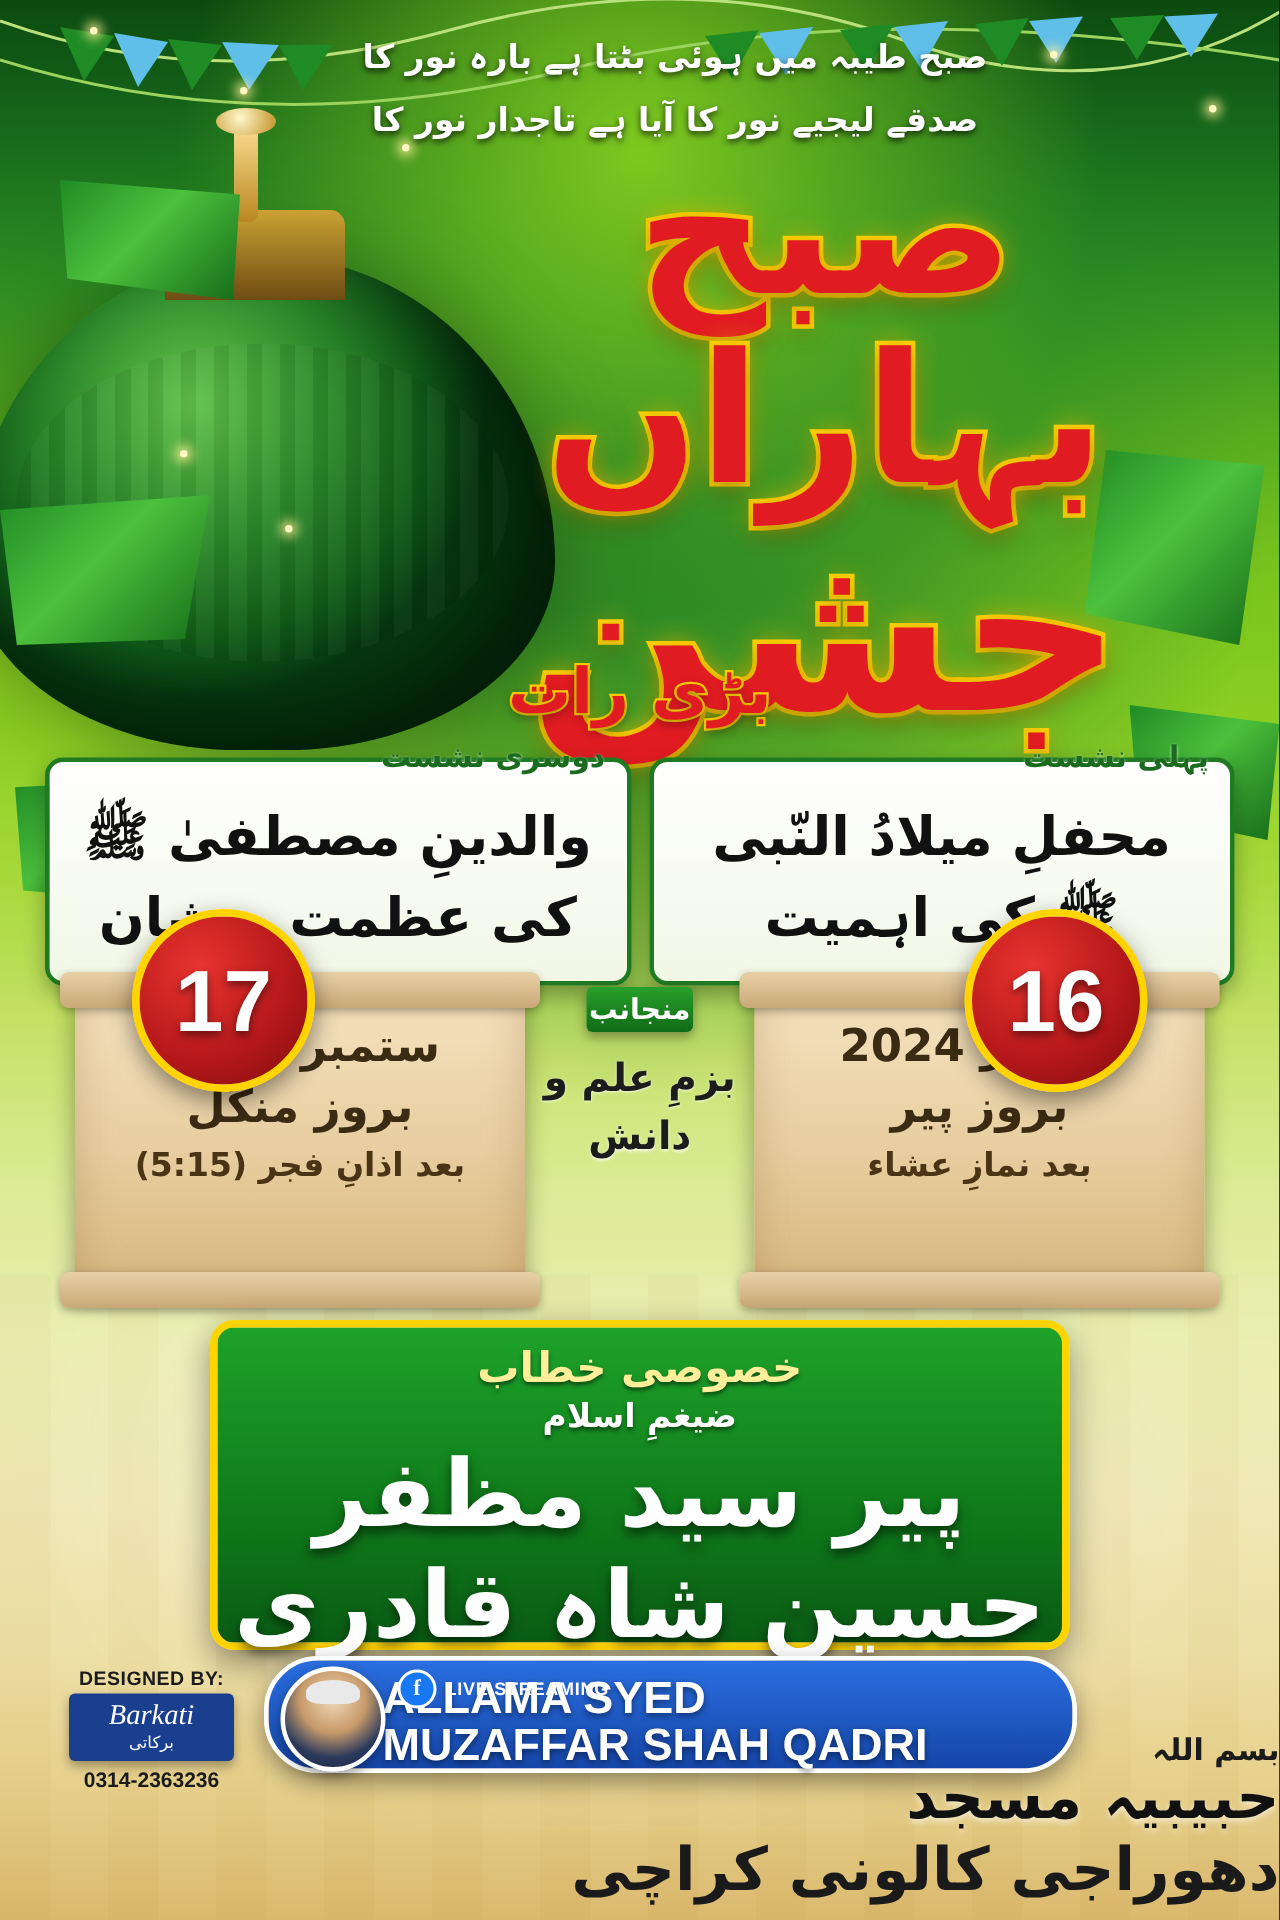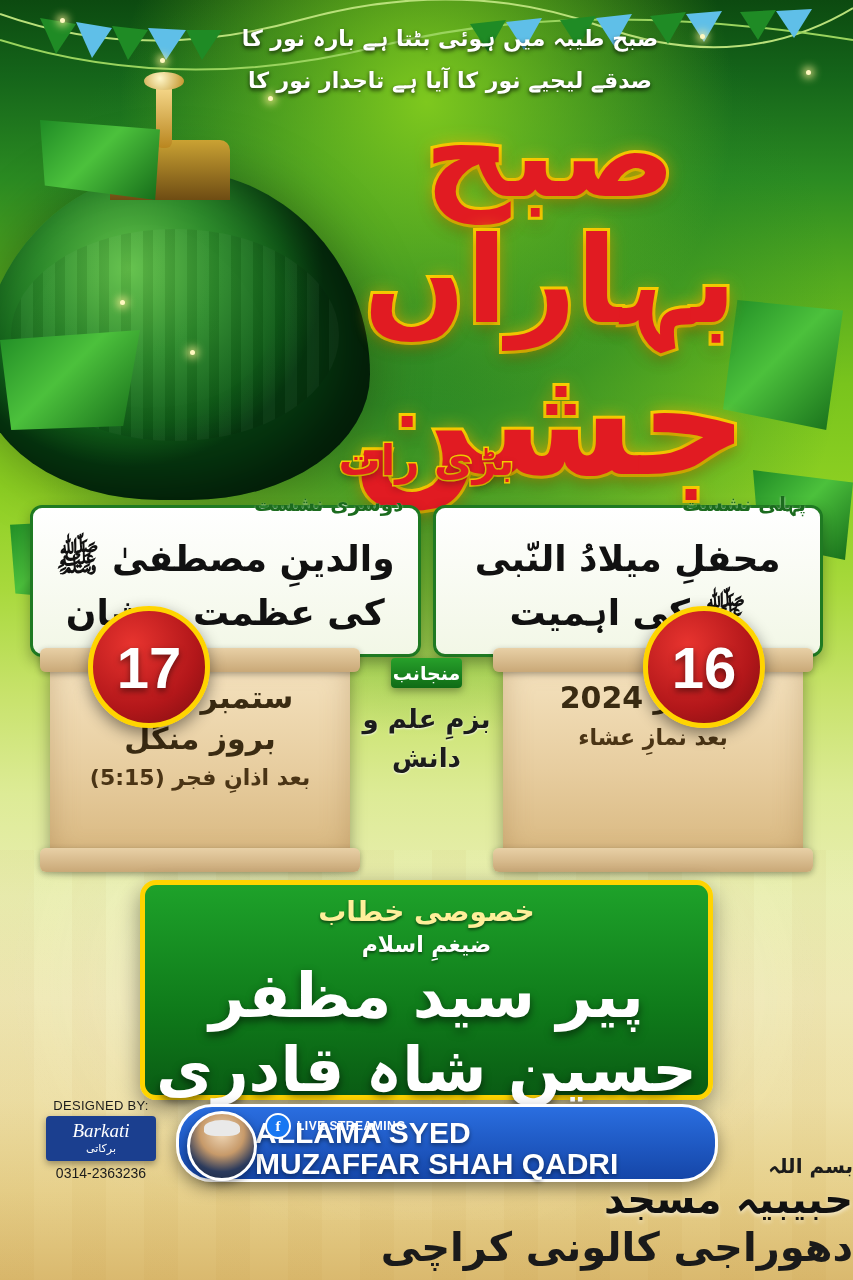--- a/index.html
+++ b/index.html
@@ -372,22 +372,23 @@
   .designer {
     position: absolute;
     left: 46px;
     top: 1098px;
     width: 110px;
     text-align: center;
     color: #1b1b1b;
   }
   .designer .label {
     font-size: 13px;
-    font-weight: normal;
+    font-weight: bold;
     letter-spacing: .3px;
+    margin-top: 13px;
   }
   .designer .logo {
     margin-top: 3px;
     background: #1b3f8f;
     color: #fff;
     border-radius: 4px;
     padding: 4px 2px 6px;
     font-size: 19px;
     font-style: italic;
     font-family: "Liberation Serif", serif;
@@ -395,21 +396,21 @@
   }
   .designer .logo .sub {
     display: block;
     font-size: 11px;
     font-style: normal;
     font-family: "DejaVu Sans", sans-serif;
   }
   .designer .phone {
     margin-top: 4px;
     font-size: 14px;
-    font-weight: normal;
+    font-weight: bold;
   }
 
   
   .livebar {
     position: absolute;
     left: 176px;
     top: 1104px;
     width: 460px;
     height: 72px;
     background: linear-gradient(180deg, #2a6ee0 0%, #1546a8 100%);
@@ -573,20 +574,21 @@
         <div class="date-line">ستمبر 2024</div>
         <div class="date-line">بروز منگل</div>
         <div class="date-sub">بعد اذانِ فجر (5:15)</div>
       </div>
     </div>
     <div class="daybadge left">17</div>
 
     <div class="scroll right">
       <div class="body urdu">
         <div class="date-line">ستمبر 2024</div>
+        <div class="date-line">بروز پیر</div>
         <div class="date-sub">بعد نمازِ عشاء</div>
       </div>
     </div>
     <div class="daybadge right">16</div>
 
     <div class="middle-plaque">
       <div class="ribbon urdu">منجانب</div>
       <div class="mtxt urdu">بزمِ علم و دانش</div>
     </div>
   </div>

